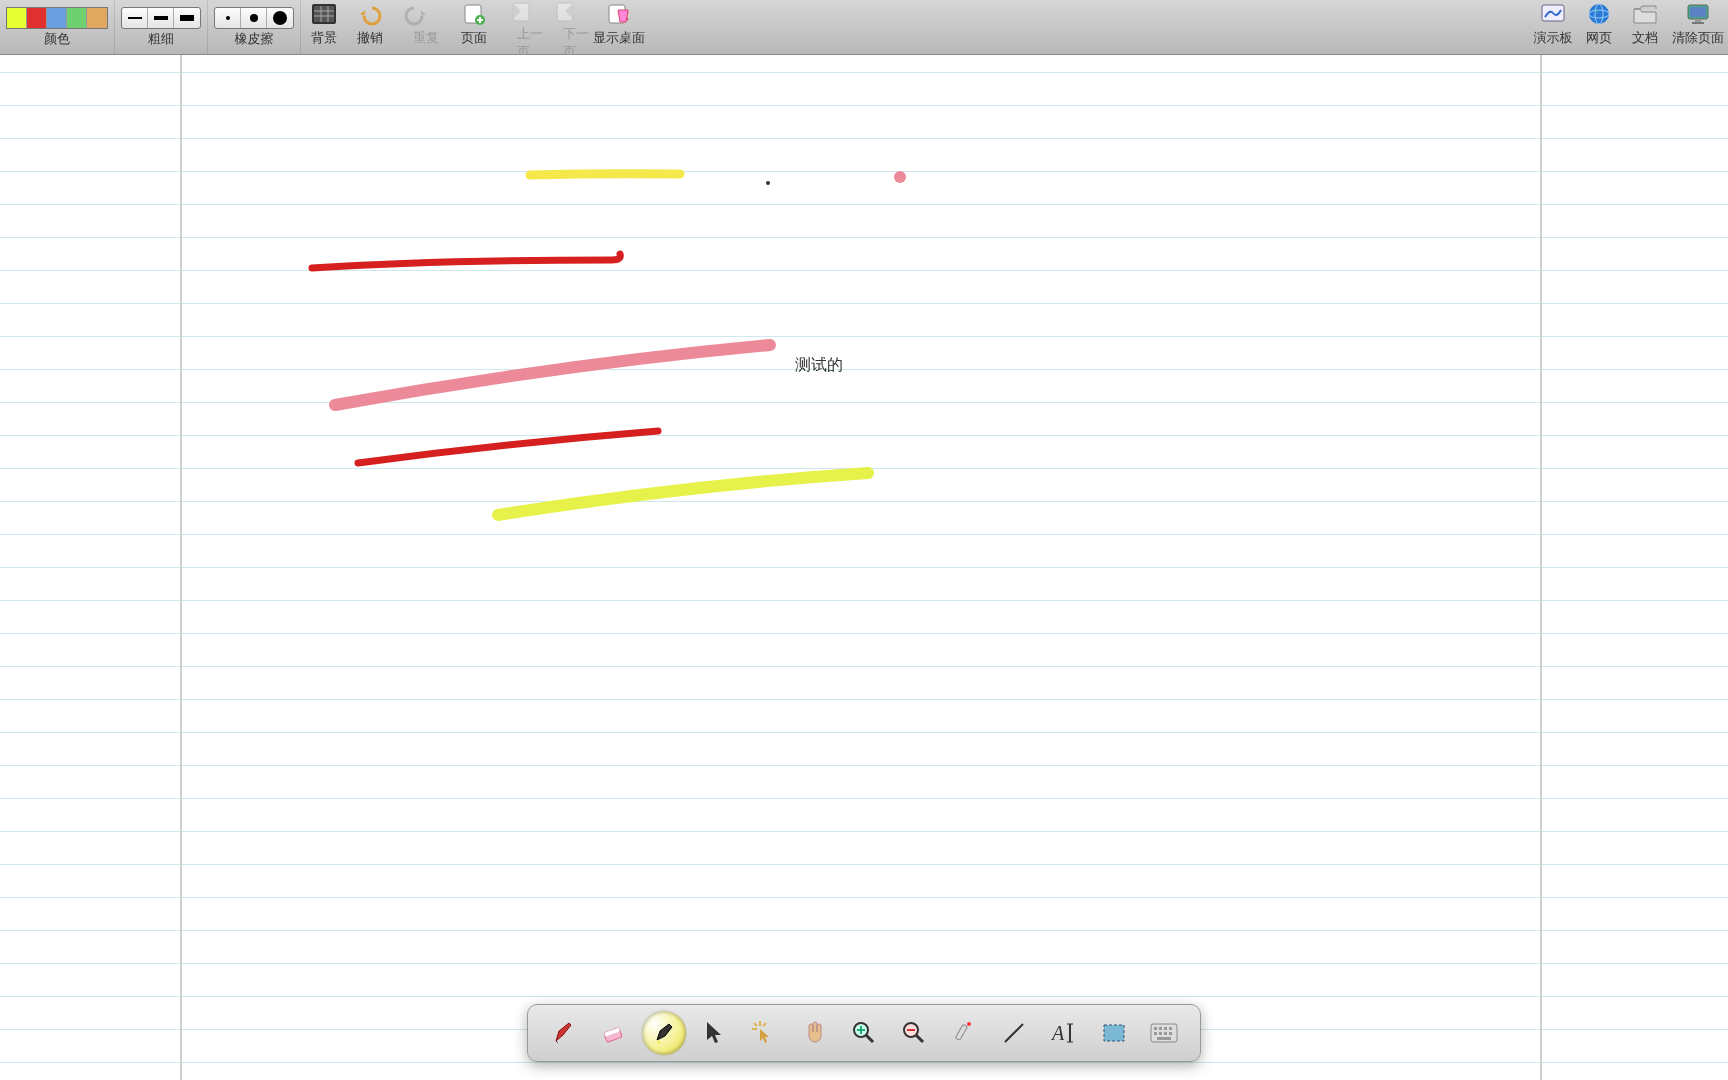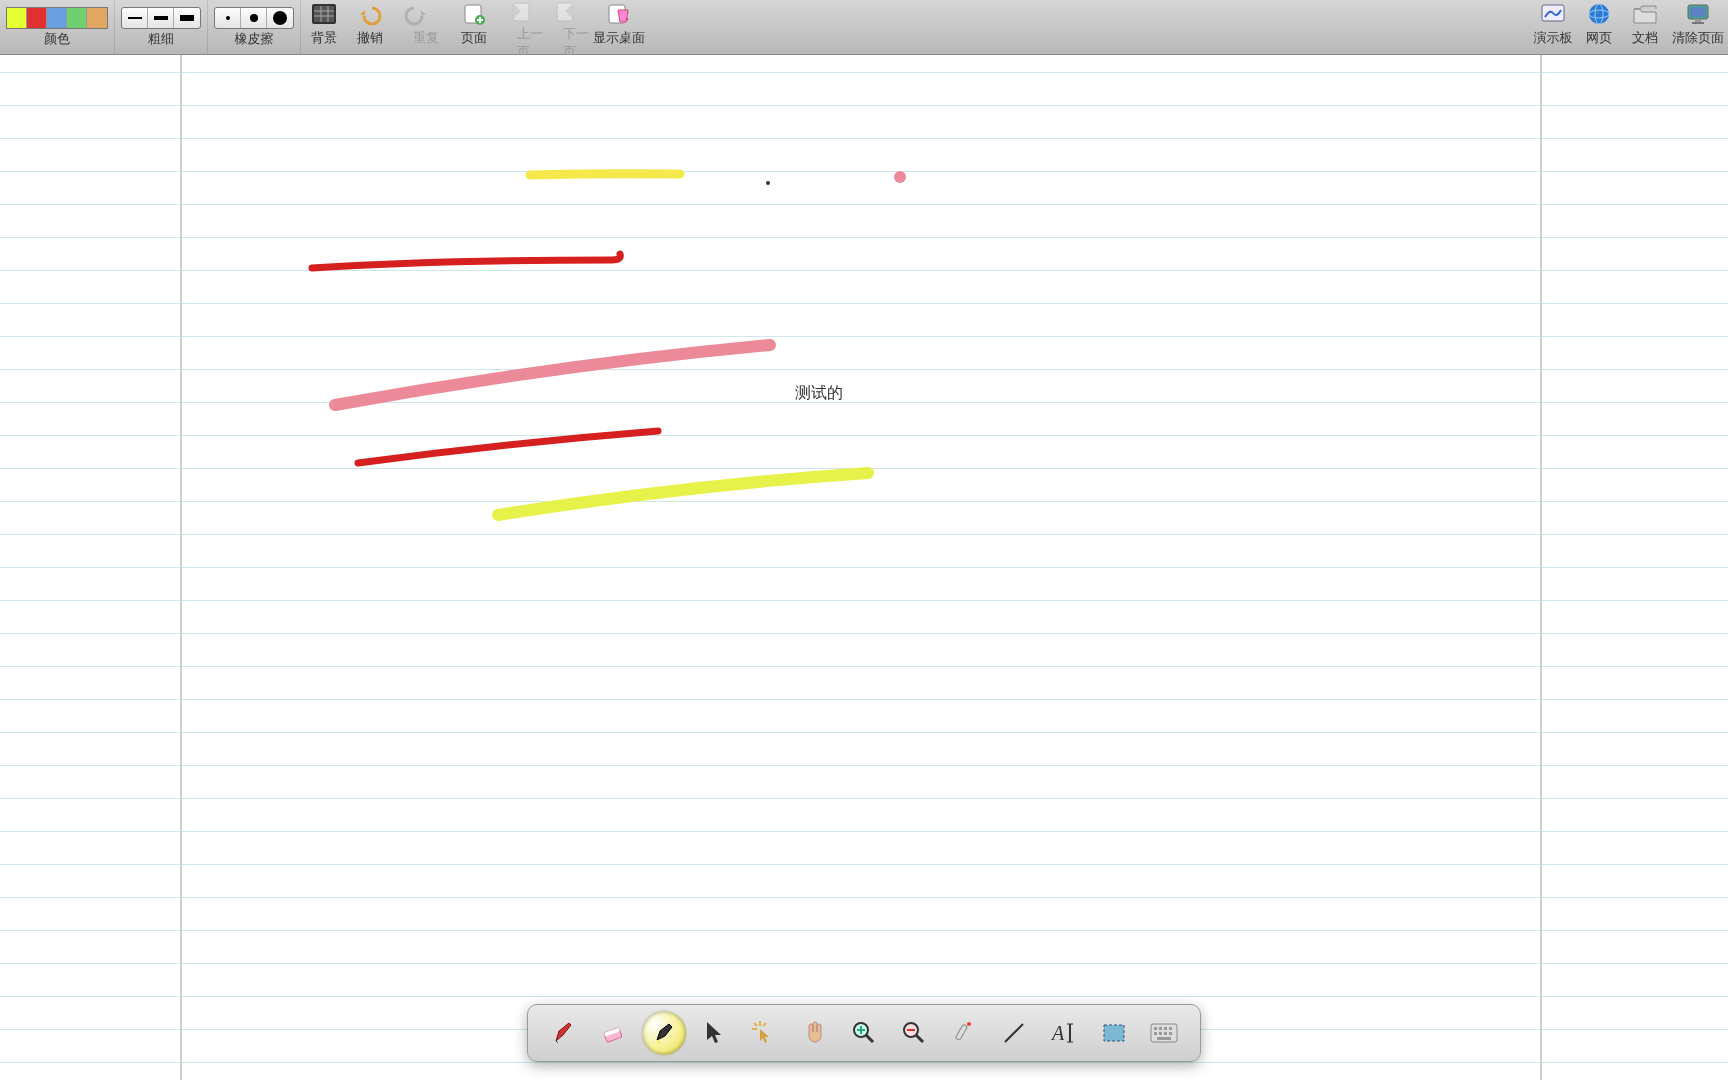--- a/index.html
+++ b/index.html
@@ -262,21 +262,21 @@
 
     <path d="M312 213 q120 -8 300 -8 q10 0 8 -6" stroke="#d61f1f" stroke-width="7" fill="none" stroke-linecap="round"></path>
 
     <path d="M335 350 q220 -40 435 -60" stroke="#ec8a99" stroke-width="12" fill="none" stroke-linecap="round"></path>
 
     <path d="M358 408 q150 -20 300 -32" stroke="#d61f1f" stroke-width="7" fill="none" stroke-linecap="round"></path>
 
     <path d="M498 460 q190 -30 370 -42" stroke="#e6f24a" stroke-width="12" fill="none" stroke-linecap="round"></path>
   </svg>
 
-  <div class="text-annot" style="left:795px; top:300px;margin-top:28px;">测试的</div>
+  <div class="text-annot" style="left:795px; top:300px;">测试的</div>
 
   <div class="bottom-toolbar">
     <div class="bt-btn">
       <span>
           <svg width="26" height="26">
             <path d="M5 21 l3 -10 l10 -8 l2 2 l-8 10 z" fill="#c33" stroke="#811"></path>
             <path d="M5 21 l2 2" stroke="#555"></path>
           </svg>
         </span>
     </div>

